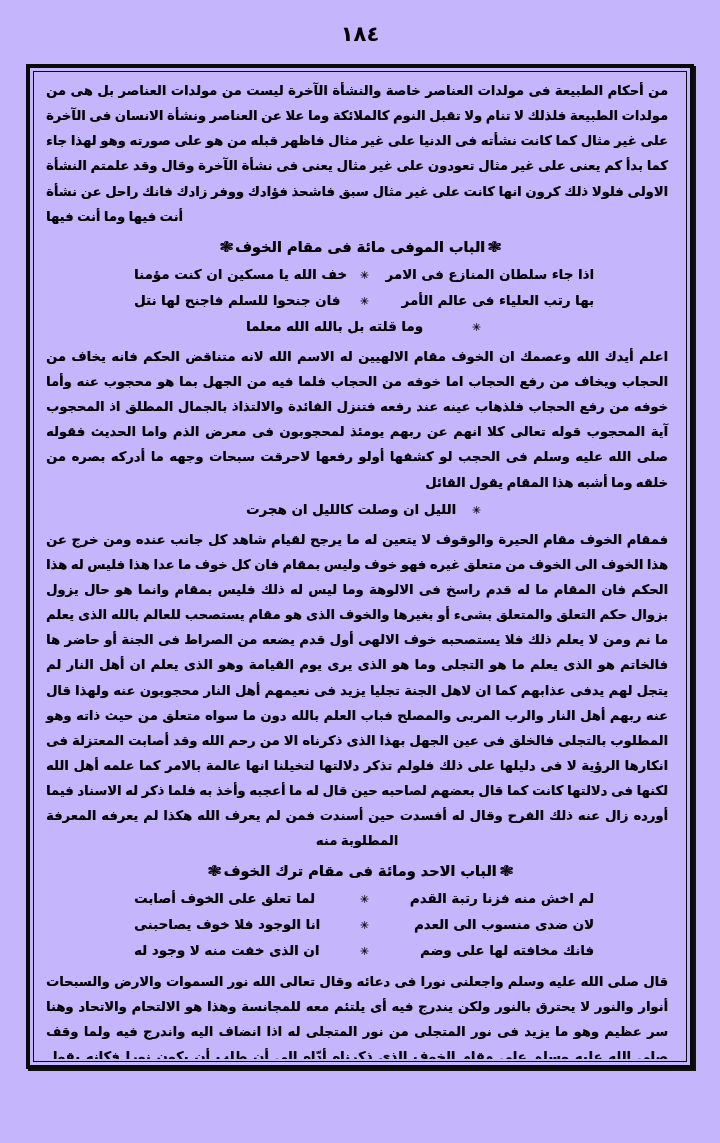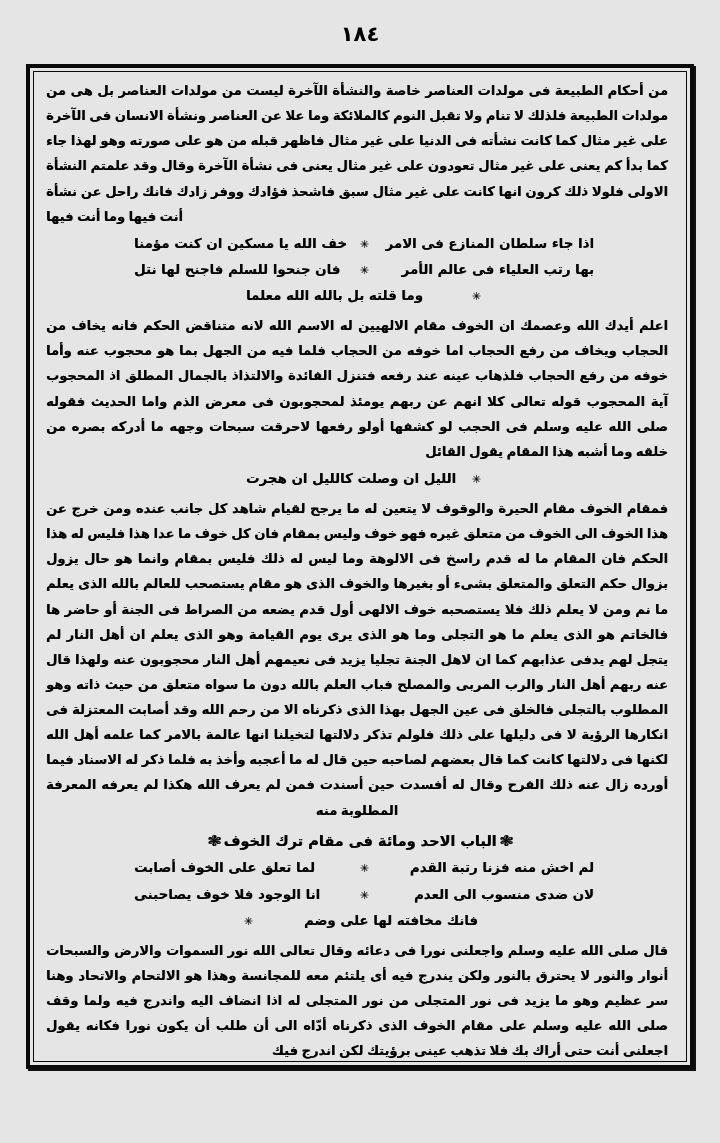--- a/index.html
+++ b/index.html
@@ -13,21 +13,21 @@
     height: 1143px;
     position: relative;
     overflow: hidden;
     font-family: "DejaVu Sans", sans-serif;
     color: #000000;
   }
 
   .page {
     position: absolute;
     inset: 0;
-    background: #e5e5e5;
+    background: #c4b5fd;
   }
 
   
   .page-number {
     position: absolute;
     top: 22px;
     left: 0;
     right: 0;
     text-align: center;
     font-size: 21px;
@@ -159,20 +159,23 @@
   <div class="content">
 
     <p class="prose last-left">
       <span>من أحكام الطبيعة فى مولدات العناصر خاصة والنشأة الآخرة ليست من مولدات العناصر بل هى من مولدات الطبيعة</span>
       <span>فلذلك لا تنام ولا تقبل النوم كالملائكة وما علا عن العناصر ونشأة الانسان فى الآخرة على غير مثال كما كانت نشأته</span>
       <span>فى الدنيا على غير مثال فاظهر قبله من هو على صورته وهو لهذا جاء كما بدأ كم يعنى على غير مثال تعودون على غير مثال</span>
       <span>يعنى فى نشأة الآخرة وقال وقد علمتم النشأة الاولى فلولا ذلك كرون انها كانت على غير مثال سبق فاشحذ فؤادك</span>
       <span>ووفر زادك فانك راحل عن نشأة أنت فيها وما أنت فيها</span>
     </p>
 
+    <div class="chapter-heading">
+      <span class="heading-mark">❃</span><span>الباب الموفى مائة فى مقام الخوف</span><span class="heading-mark">❃</span>
+    </div>
 
     <div class="poem">
       <div class="verse">
         <span class="hemistich second">اذا جاء سلطان المنازع فى الامر</span>
         <span class="verse-star">✳</span>
         <span class="hemistich first">خف الله يا مسكين ان كنت مؤمنا</span>
       </div>
       <div class="verse">
         <span class="hemistich second">بها رتب العلياء فى عالم الأمر</span>
         <span class="verse-star">✳</span>
@@ -223,20 +226,21 @@
         <span class="hemistich first">لما تعلق على الخوف أصابت</span>
       </div>
       <div class="verse">
         <span class="hemistich second">لان ضدى منسوب الى العدم</span>
         <span class="verse-star">✳</span>
         <span class="hemistich first">انا الوجود فلا خوف يصاحبنى</span>
       </div>
       <div class="verse">
         <span class="hemistich second">فانك مخافته لها على وضم</span>
         <span class="verse-star">✳</span>
+        <span class="hemistich first">ان الذى خفت منه لا وجود له</span>
       </div>
     </div>
 
     <p class="prose last-right">
       <span>قال صلى الله عليه وسلم واجعلنى نورا فى دعائه وقال تعالى الله نور السموات والارض والسبحات أنوار والنور</span>
       <span>لا يحترق بالنور ولكن يندرج فيه أى يلتئم معه للمجانسة وهذا هو الالتحام والاتحاد وهنا سر عظيم وهو ما يزيد فى نور</span>
       <span>المتجلى من نور المتجلى له اذا انضاف اليه واندرج فيه ولما وقف صلى الله عليه وسلم على مقام الخوف الذى ذكرناه أدّاه</span>
       <span>الى أن طلب أن يكون نورا فكانه يقول اجعلنى أنت حتى أراك بك فلا تذهب عينى برؤيتك لكن اندرج فيك</span>
     </p>
 

